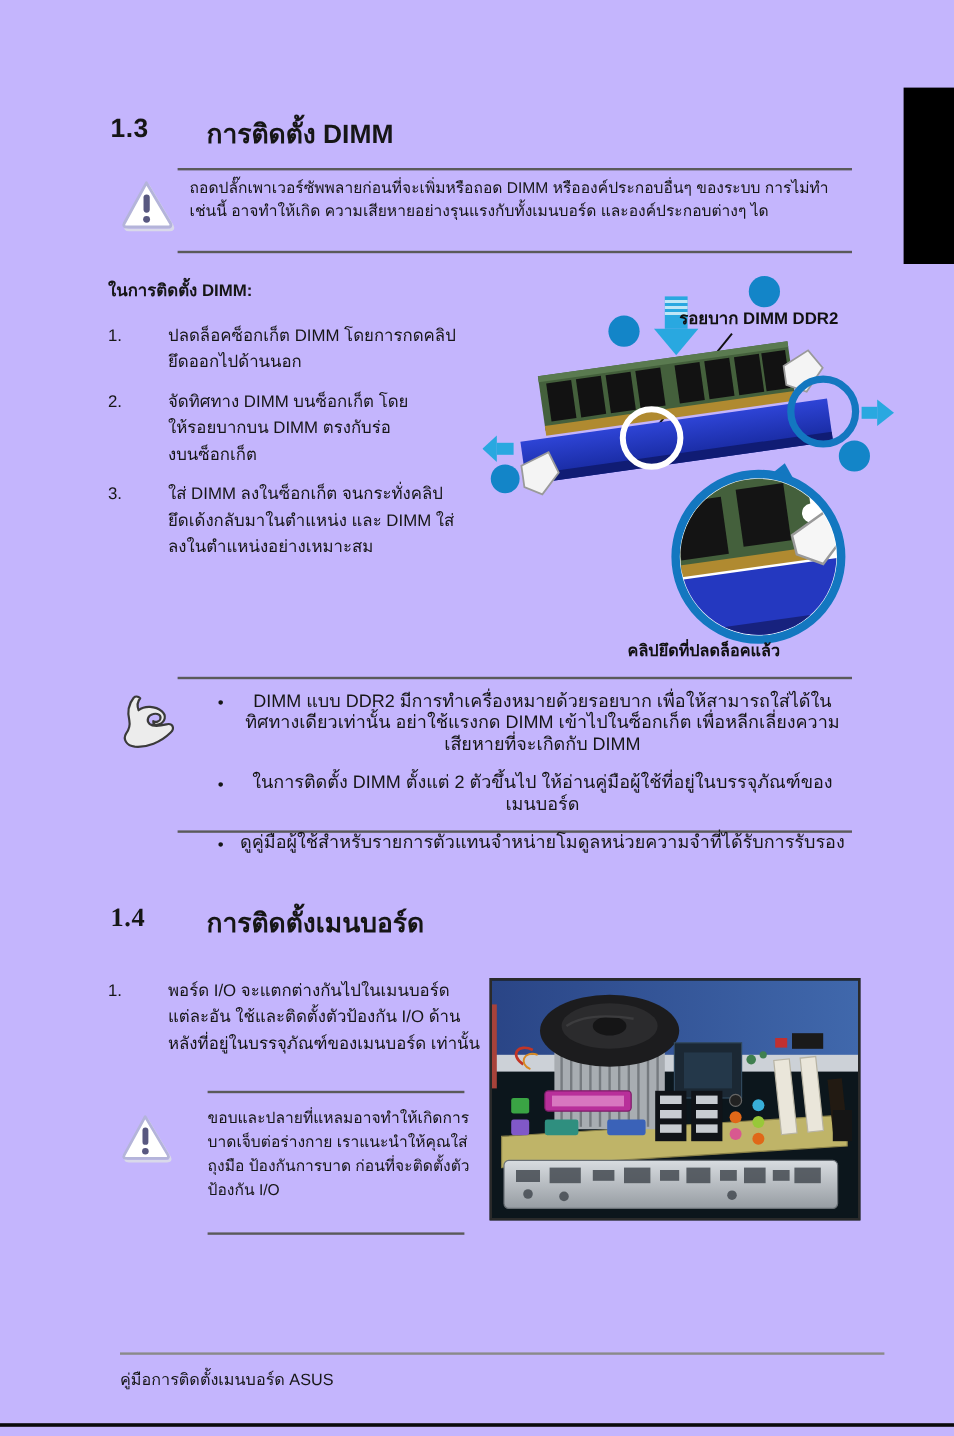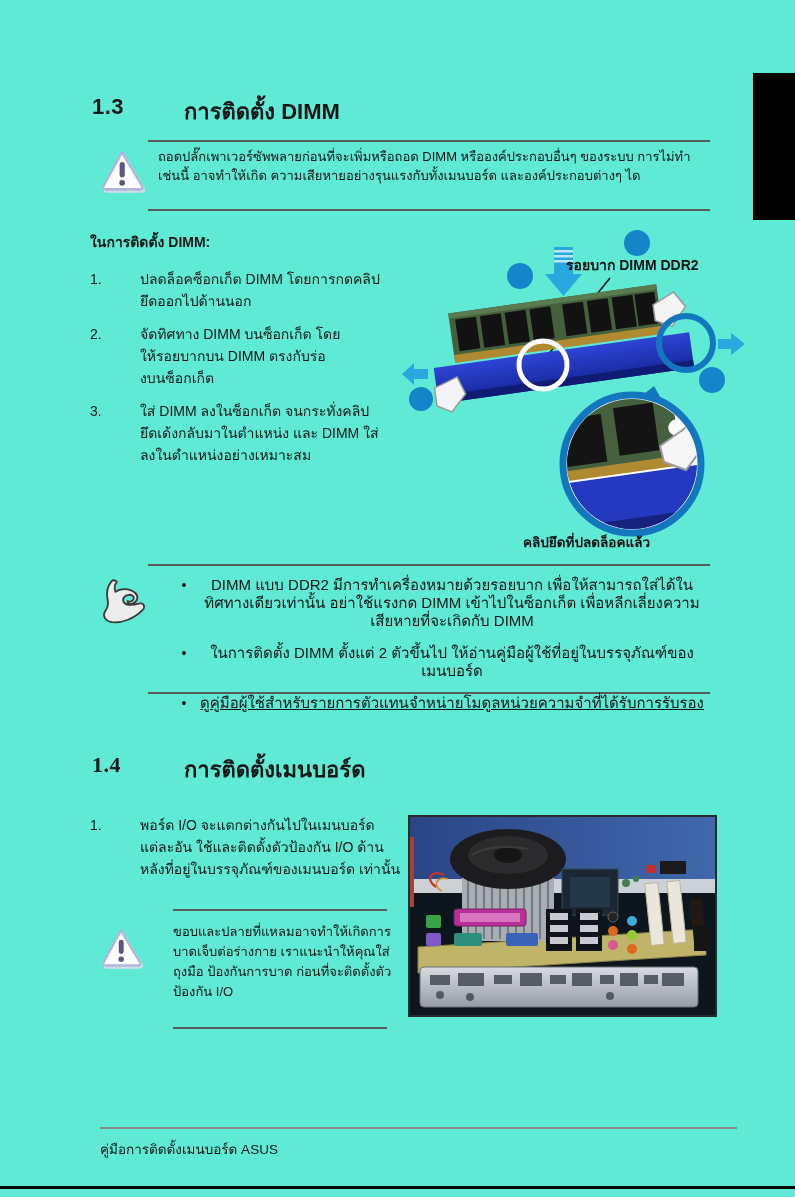--- a/index.html
+++ b/index.html
@@ -1,24 +1,24 @@
 <!DOCTYPE html>
 <html><head>
 <meta charset="utf-8">
 <style>
   html,body { margin:0; padding:0; background:#e8e8e8; }
   .page {
     position:relative; width:795px; height:1197px; margin:0 auto;
-    background:#5eead4; overflow:hidden;
+    background:#c4b5fd; overflow:hidden;
     font-family:"Liberation Sans","DejaVu Sans",sans-serif; color:#161616;
   }
   .abs { position:absolute; }
   .rule { position:absolute; height:2px; background:#5a5a5a; }
   .h1num  { font-size:22px; font-weight:bold; letter-spacing:0.5px; }
-  .h1text { font-size:22px; font-weight:bold;margin-left:12px; }
+  .h1text { font-size:22px; font-weight:bold; }
   .body-sm { font-size:13px; line-height:19px; }
   .body-md { font-size:14px; line-height:22px; }
   .step { display:flex; margin-bottom:11px; }
   .step-num { width:50px; flex:0 0 50px; }
   .note-row { display:flex; margin-bottom:14px; font-size:15px; line-height:18px;text-align:center; }
   .note-row .bullet { width:24px; flex:0 0 24px; }
   .note-row .bullet::before { content:"•"; font-size:14px; }
   .fig-label { font-weight:bold; font-size:14px; }
   .fig-caption { font-weight:bold; font-size:13.5px; }
   .footer-text { font-size:13.5px; }
@@ -158,21 +158,21 @@
     <div class="note-row">
       <span class="bullet"></span>
       <span style="width:512px;">DIMM แบบ DDR2 มีการทำเครื่องหมายด้วยรอยบาก เพื่อให้สามารถใส่ได้ในทิศทางเดียวเท่านั้น อย่าใช้แรงกด DIMM เข้าไปในซ็อกเก็ต เพื่อหลีกเลี่ยงความเสียหายที่จะเกิดกับ DIMM</span>
     </div>
     <div class="note-row">
       <span class="bullet"></span>
       <span style="width:512px;">ในการติดตั้ง DIMM ตั้งแต่ 2 ตัวขึ้นไป ให้อ่านคู่มือผู้ใช้ที่อยู่ในบรรจุภัณฑ์ของเมนบอร์ด</span>
     </div>
     <div class="note-row">
       <span class="bullet"></span>
-      <span style="width:512px;text-decoration:underline;">ดูคู่มือผู้ใช้สำหรับรายการตัวแทนจำหน่ายโมดูลหน่วยความจำที่ได้รับการรับรอง</span>
+      <span style="width:512px;">ดูคู่มือผู้ใช้สำหรับรายการตัวแทนจำหน่ายโมดูลหน่วยความจำที่ได้รับการรับรอง</span>
     </div>
   </div>
 
   <div class="abs h1num" style="left:92px;  top:752px;font-family:Liberation Serif, serif;">1.4</div>
   <div class="abs h1text" style="left:172px; top:752px;">การติดตั้งเมนบอร์ด</div>
 
   <div class="abs body-md" style="left:90px; top:814px; width:320px;">
     <div class="step">
       <span class="step-num">1.</span>
       <span style="width:268px;">พอร์ด I/O จะแตกต่างกันไปในเมนบอร์ด แต่ละอัน ใช้และติดตั้งตัวป้องกัน I/O ด้านหลังที่อยู่ในบรรจุภัณฑ์ของเมนบอร์ด เท่านั้น</span>

